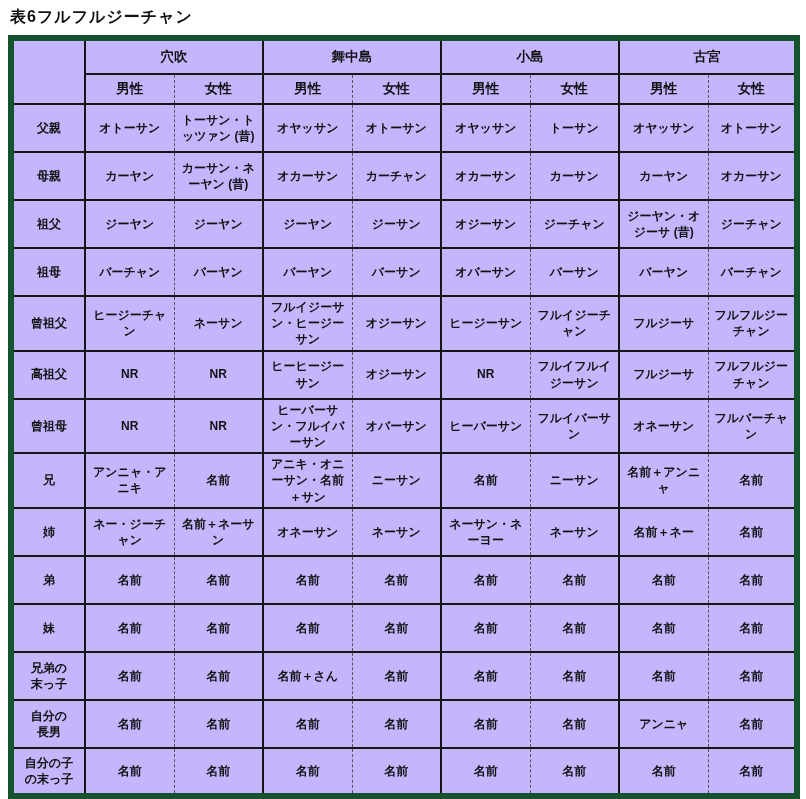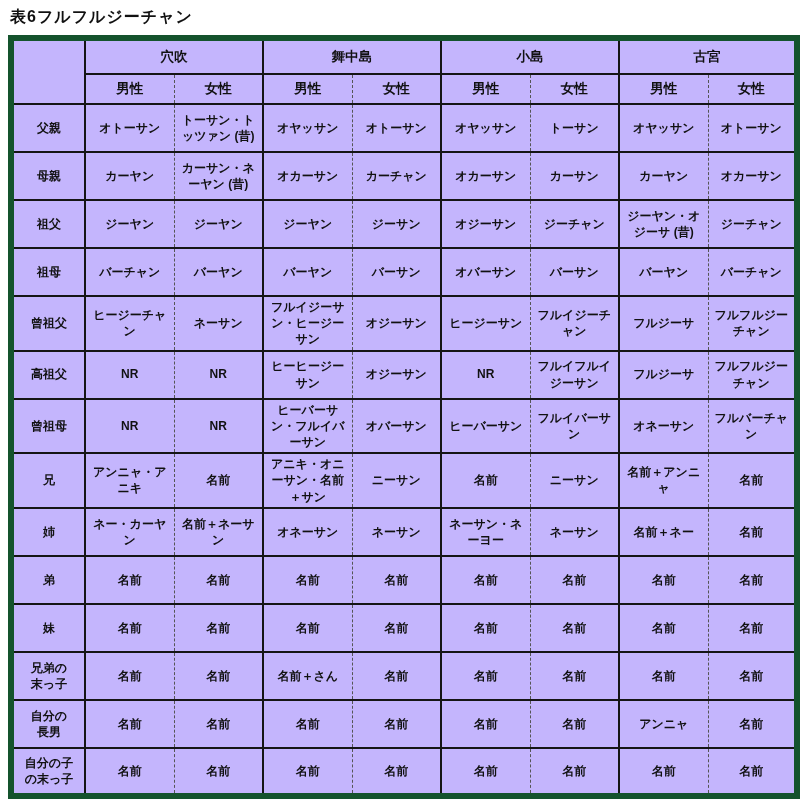--- a/index.html
+++ b/index.html
@@ -185,21 +185,21 @@
           <td class="female">名前</td>
           <td class="male">アニキ・オニーサン・名前＋サン</td>
           <td class="female">ニーサン</td>
           <td class="male">名前</td>
           <td class="female">ニーサン</td>
           <td class="male">名前＋アンニャ</td>
           <td class="female">名前</td>
         </tr>
         <tr>
           <td class="rowlabel">姉</td>
-          <td class="male">ネー・カーヤン</td>
+          <td class="male">ネー・ジーチャン</td>
           <td class="female">名前＋ネーサン</td>
           <td class="male">オネーサン</td>
           <td class="female">ネーサン</td>
           <td class="male">ネーサン・ネーヨー</td>
           <td class="female">ネーサン</td>
           <td class="male">名前＋ネー</td>
           <td class="female">名前</td>
         </tr>
         <tr>
           <td class="rowlabel">弟</td>

